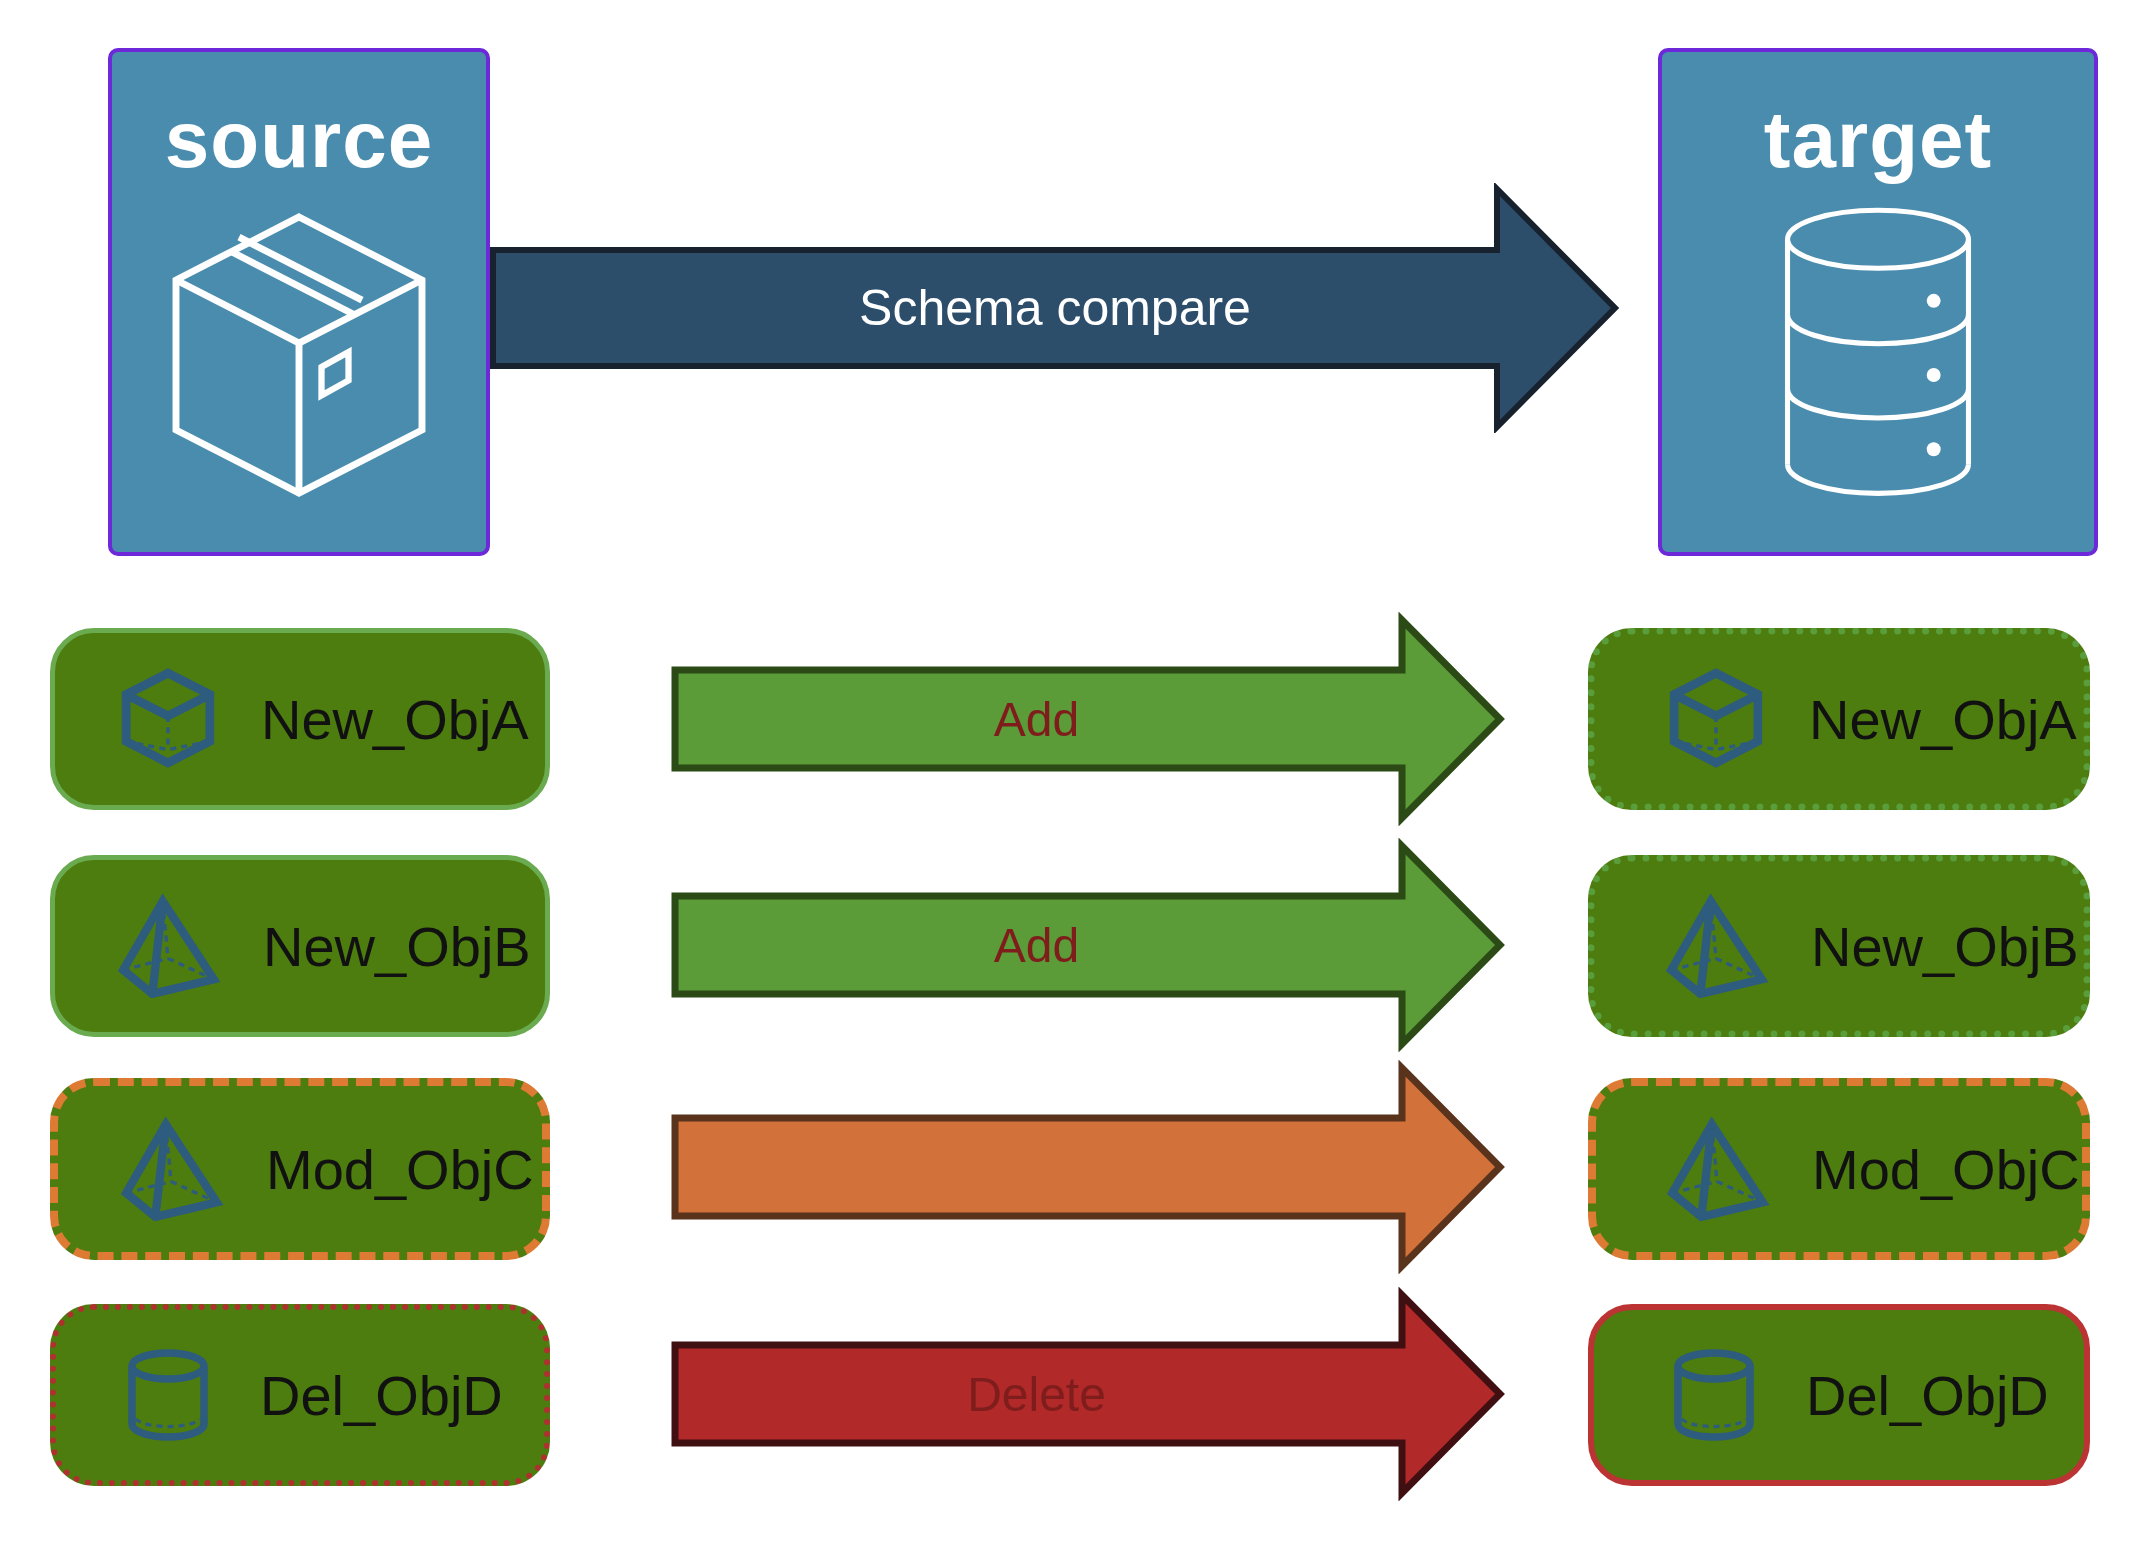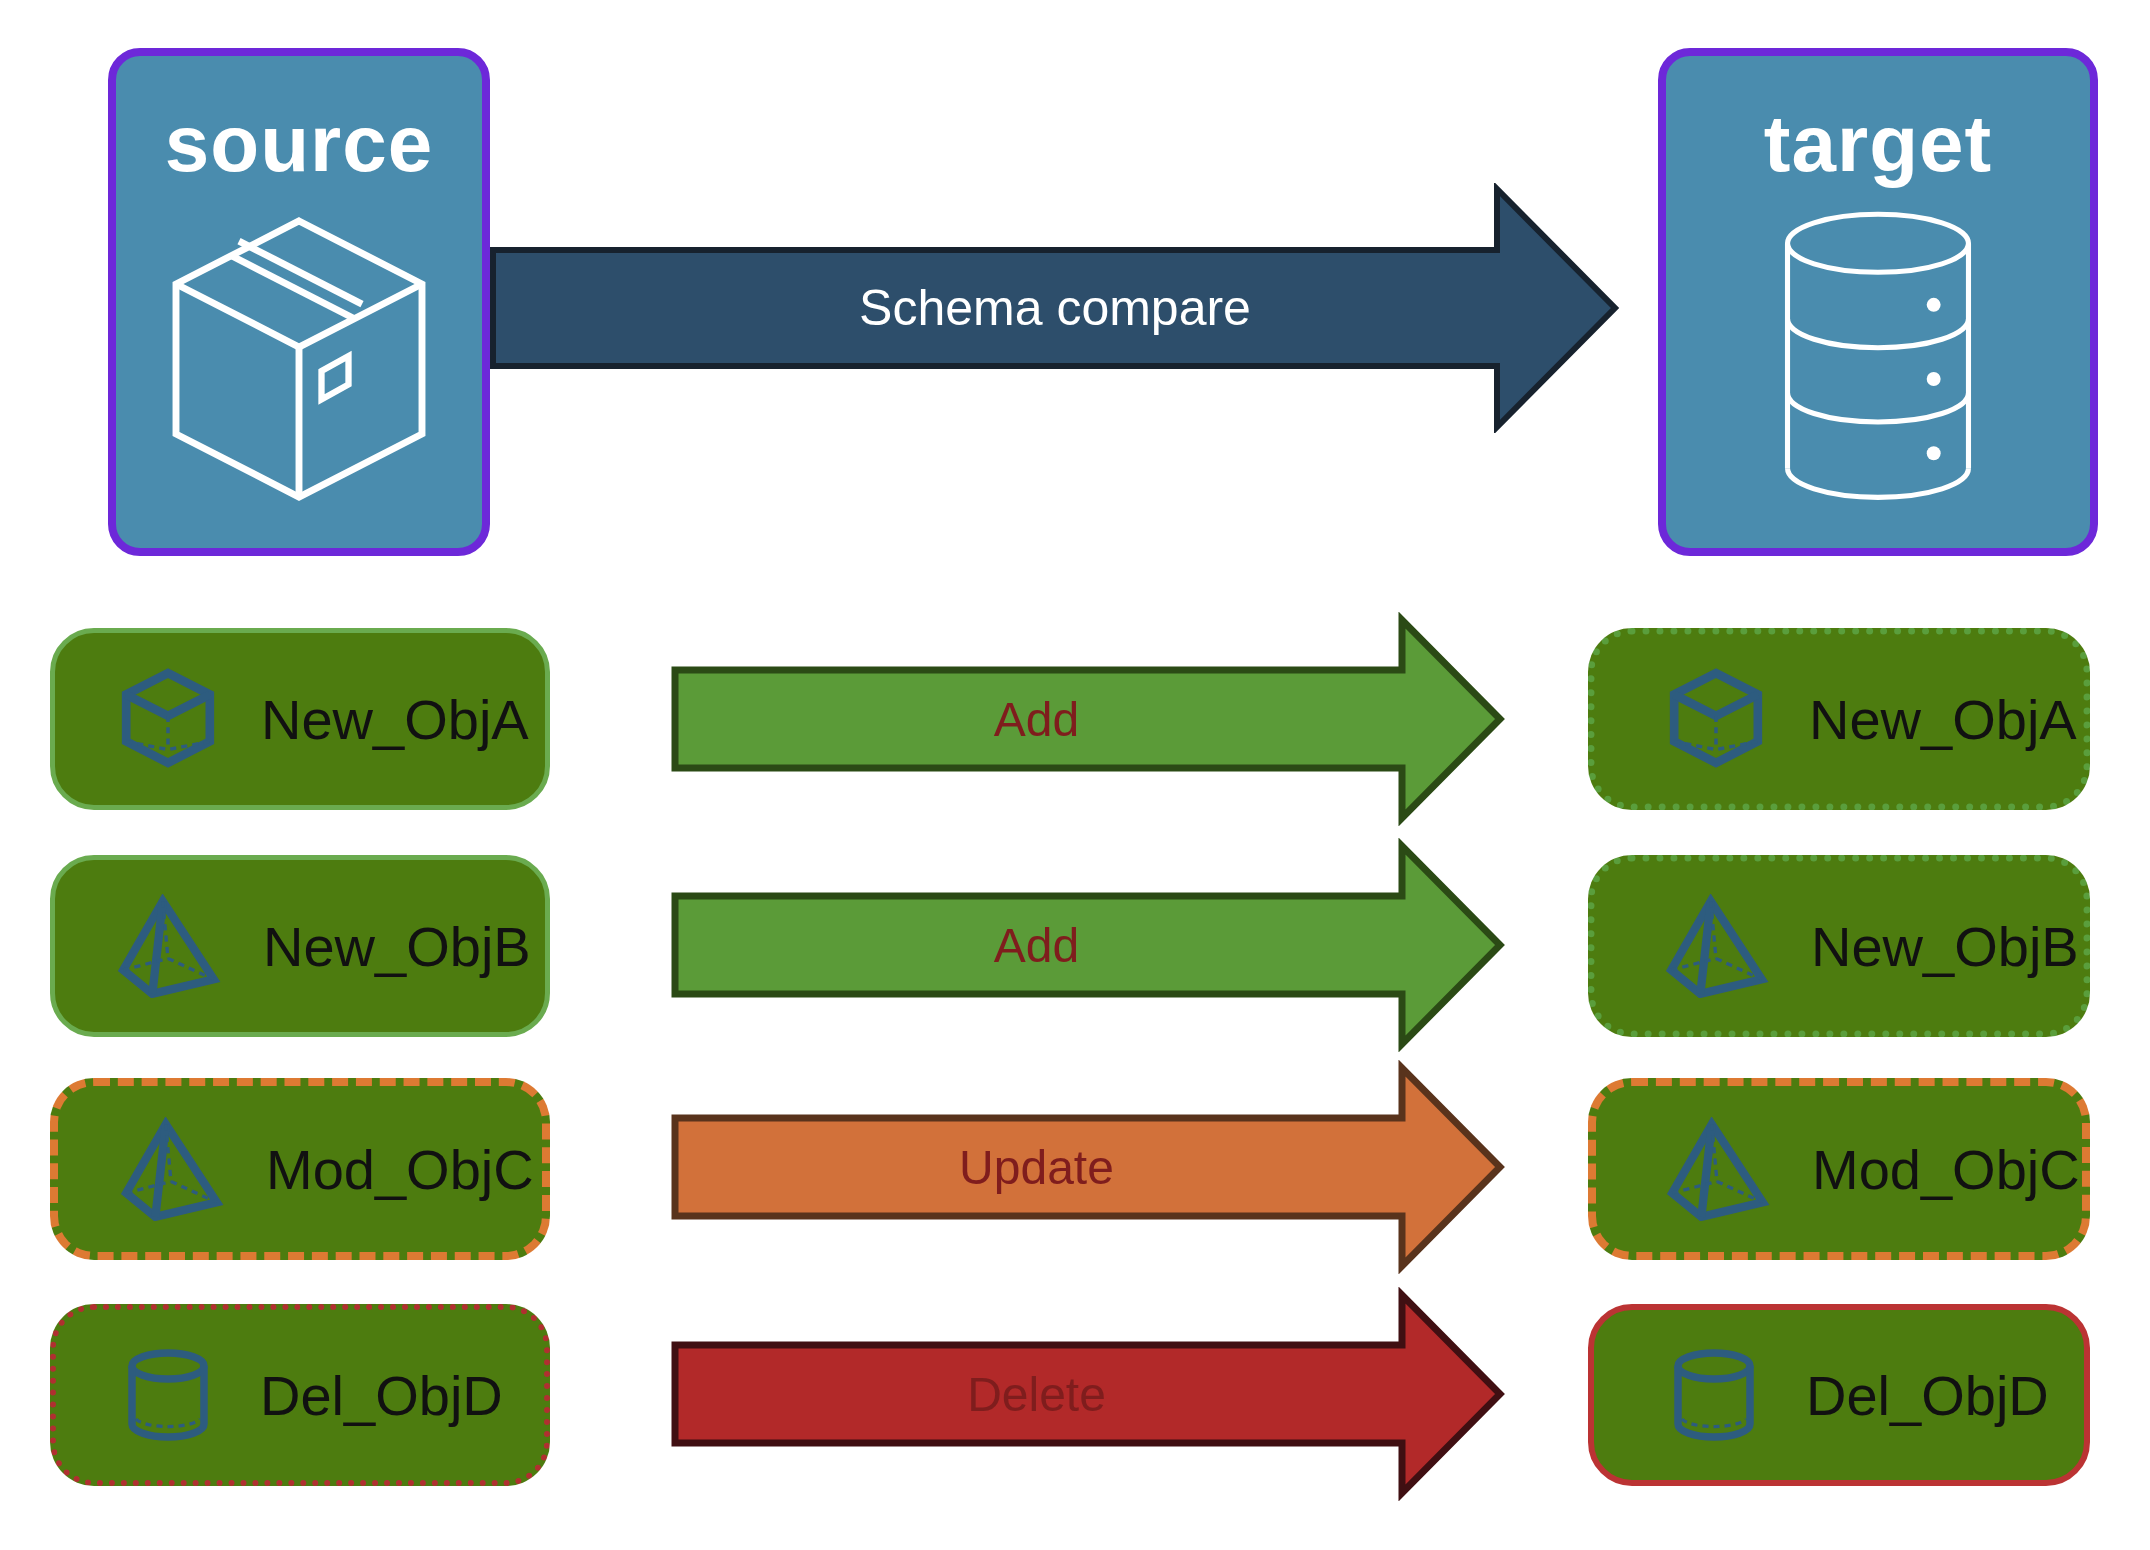--- a/index.html
+++ b/index.html
@@ -9,22 +9,22 @@
     font-family: "Liberation Sans", sans-serif;
     position: relative;
     overflow: hidden;
   }
   .canvas { position: absolute; left: 0; top: 0; width: 2150px; height: 1550px; }
 
   
   .node {
     position: absolute;
     background: #4A8CAE;
-    border: 8px solid #6d28d9;
-    border-radius: 32px;
+    border: 4px solid #6d28d9;
+    border-radius: 10px;
     box-sizing: border-box;
     display: flex; flex-direction: column; align-items: center;
     padding-top: 46px;
   }
   .node-label {
     color: #ffffff;
     font-size: 80px;
     font-weight: 700;
     line-height: 1.05;
     letter-spacing: 1px;
@@ -193,21 +193,20 @@
         </g>
       </g>
     </svg>
     <div class="obj-label">Mod_ObjC</div>
   </div>
 
   <div class="row-arrow" style="top:1060px;">
     <svg width="834" height="214" viewBox="0 0 834 214">
       <polygon points="4,58 731,58 731,8 829,107 731,206 731,156 4,156" fill="#D2713A" stroke="#59331C" stroke-width="7"></polygon>
     </svg>
-    <div class="row-arrow-label">Update</div>
   </div>
 
   <div class="obj b-orange-dashed" style="left:1588px; top:1078px; width:502px; height:182px; padding-left:70px;">
     <svg width="104" height="104" viewBox="0 0 100 100" fill="none">
       <g stroke="#2D5C7F" fill="none">
         <path d="M44,7 L6,73 L34,96 L93,82 Z" stroke-width="8"></path>
         <path d="M44,7 L34,96" stroke-width="8"></path>
         <g stroke-width="3.2" stroke-dasharray="6 5">
           <path d="M44,7 L49,62"></path>
           <path d="M6,73 L49,62"></path>

